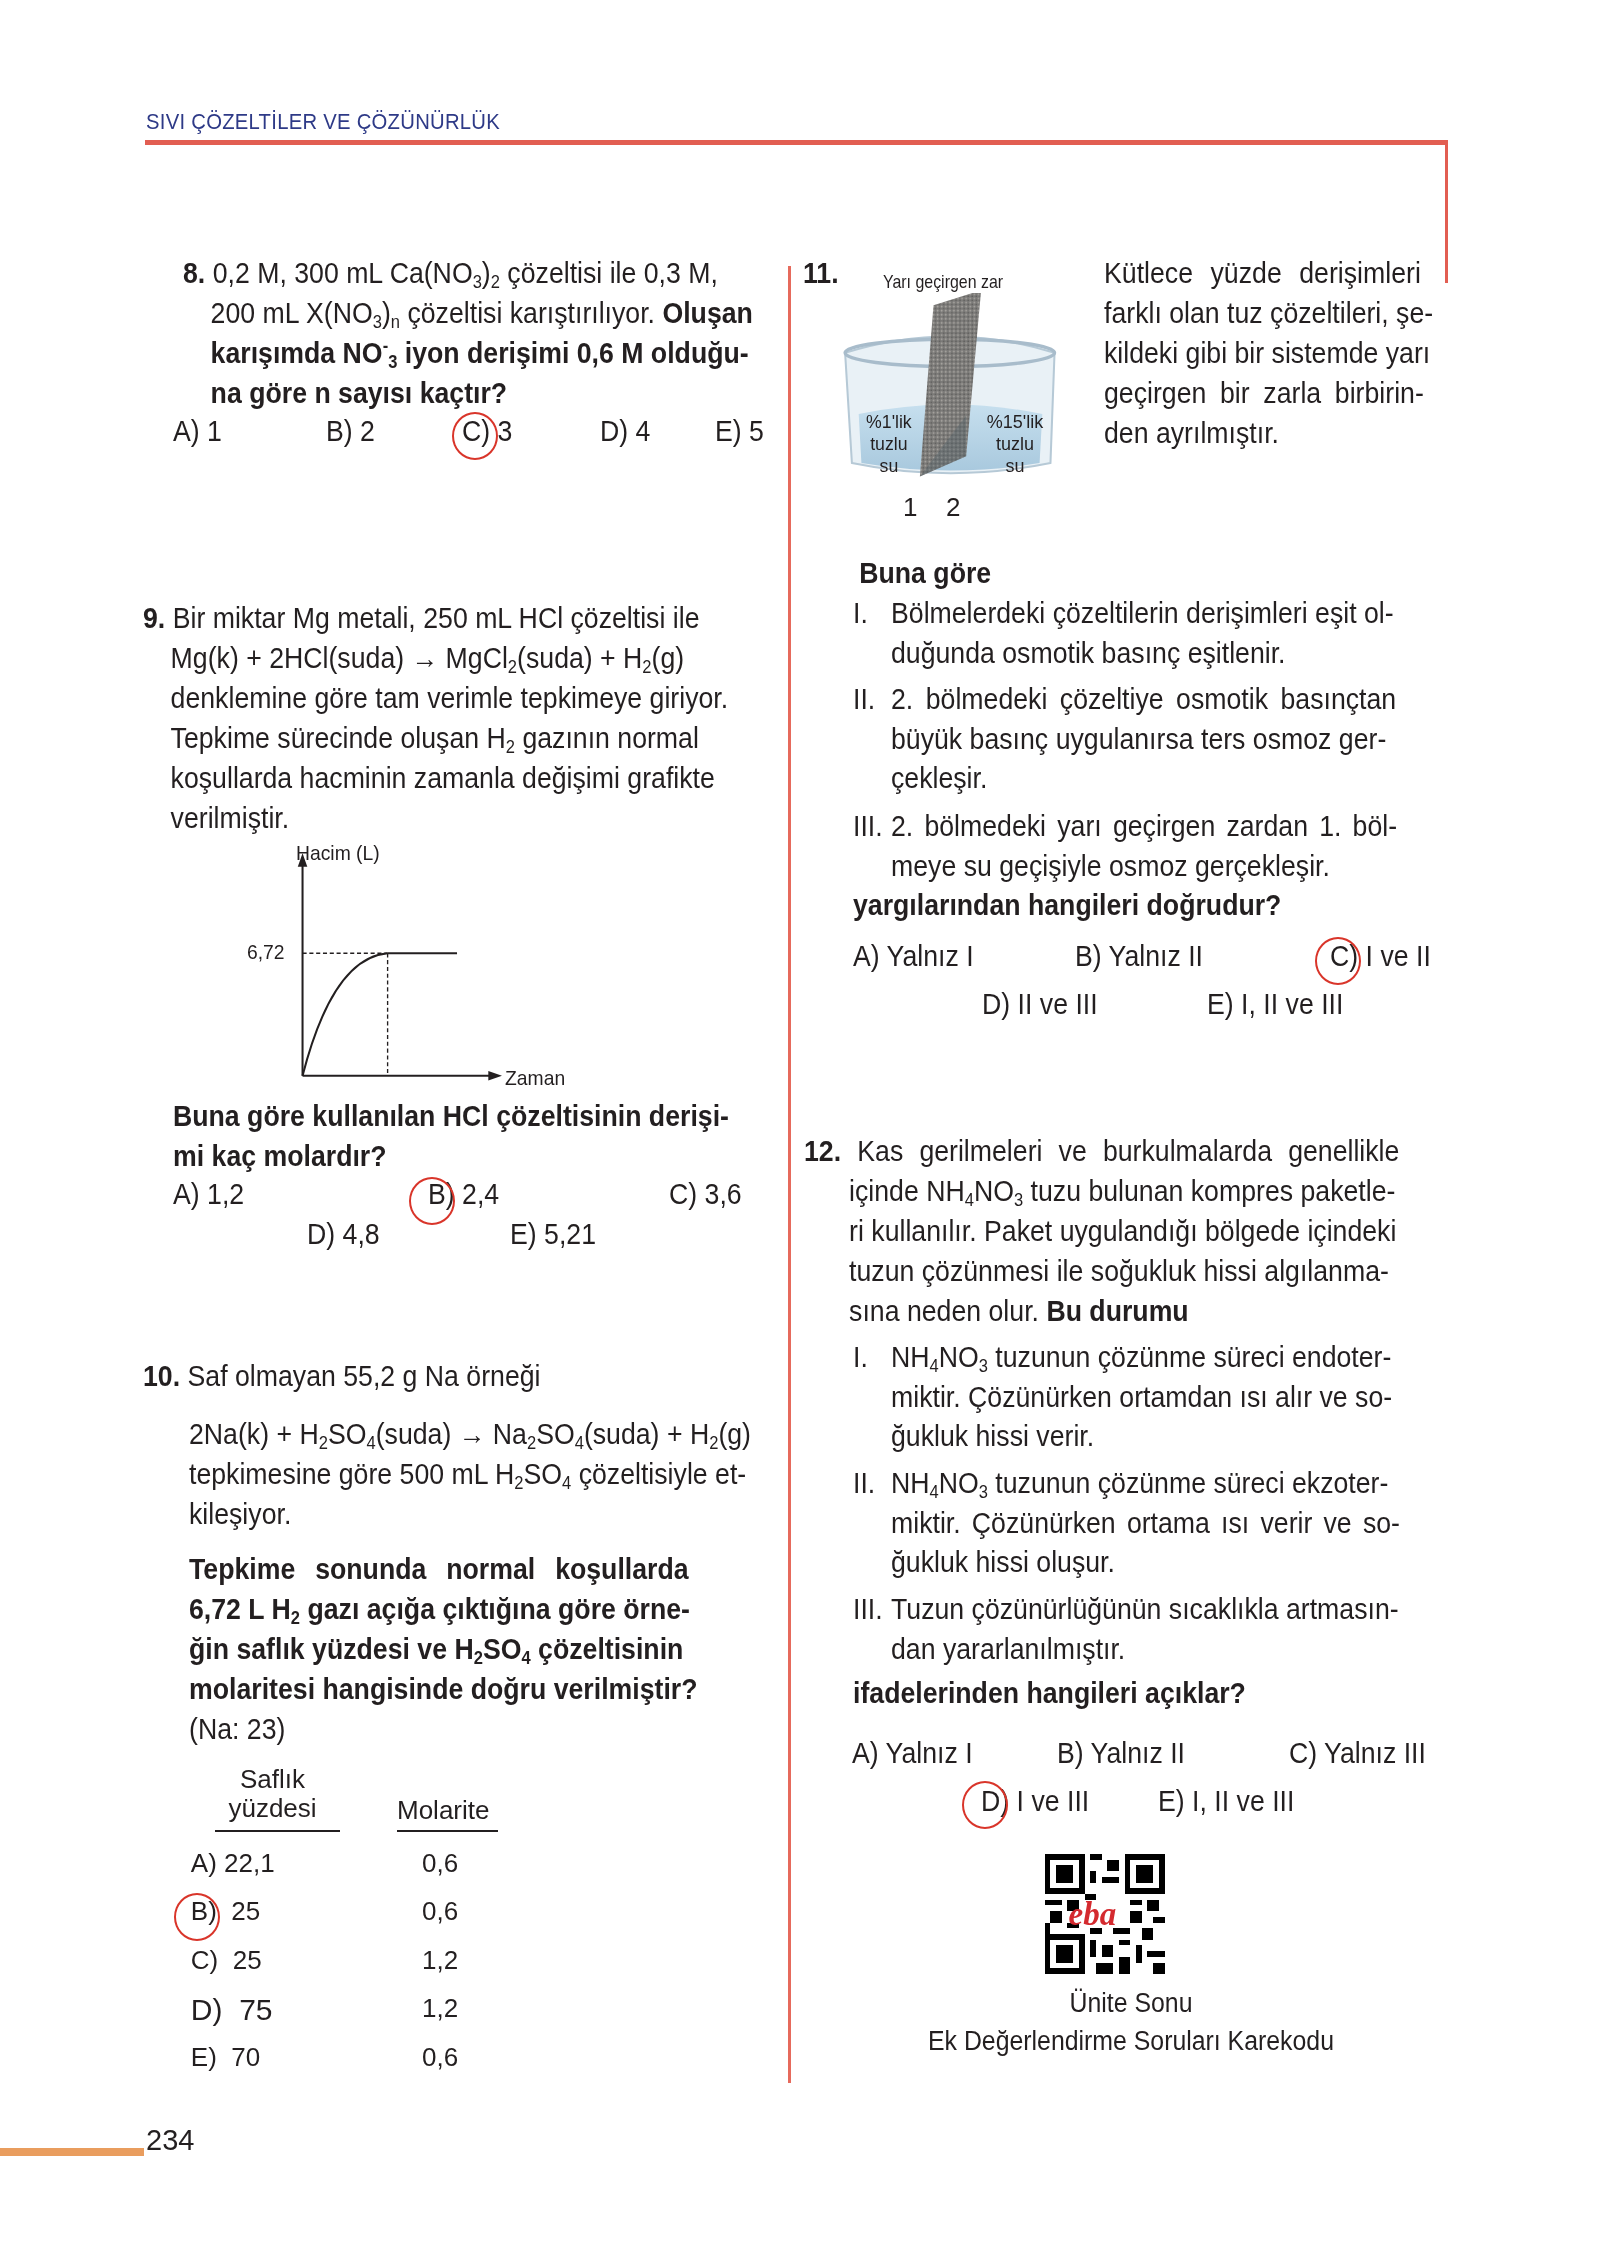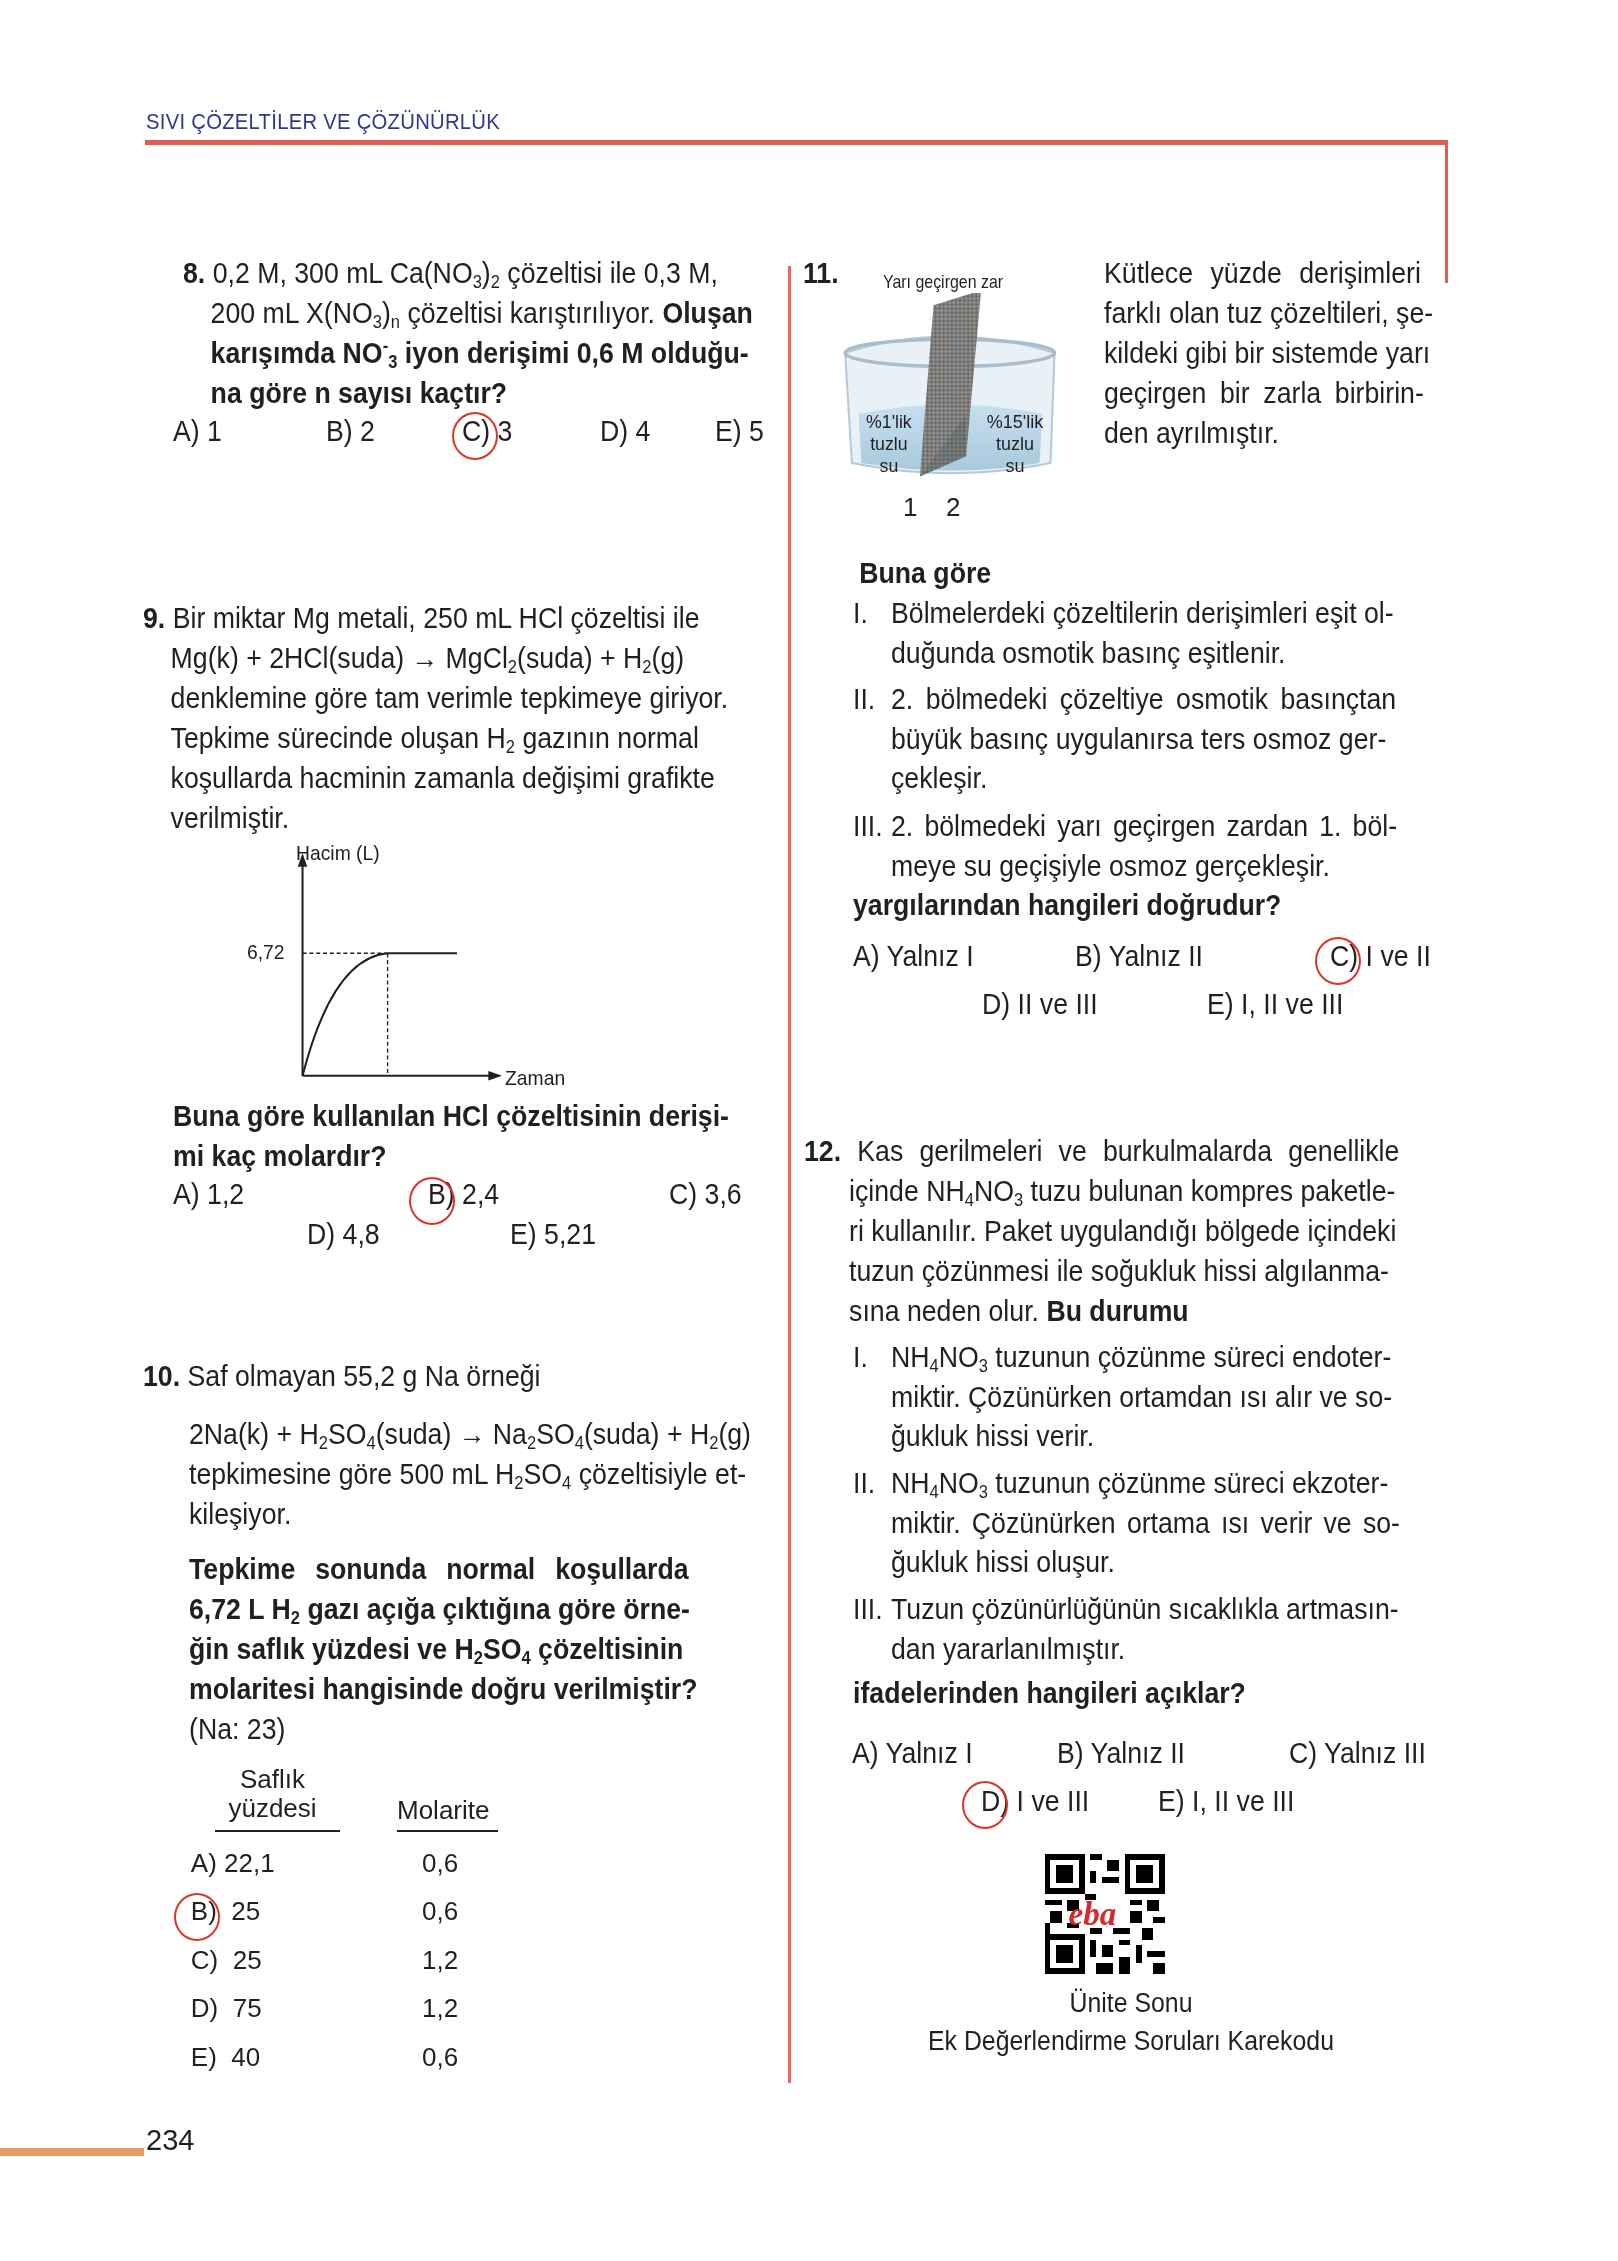--- a/index.html
+++ b/index.html
@@ -113,24 +113,24 @@
 
   <div class="abs" style="left:6.8px; top:83px; font-size:26px;"><span>A)</span> <span>22,1</span></div>
   <div class="abs" style="left:238px; top:83px; font-size:26px;">0,6</div>
 
   <div class="abs" style="left:6.8px; top:131px; font-size:26px;"><span>B)</span>&nbsp; <span>25</span></div>
   <div class="abs" style="left:238px; top:131px; font-size:26px;">0,6</div>
 
   <div class="abs" style="left:6.8px; top:180px; font-size:26px;"><span>C)</span>&nbsp; <span>25</span></div>
   <div class="abs" style="left:238px; top:180px; font-size:26px;">1,2</div>
 
-  <div class="abs" style="left:6.8px; top:228px; font-size:26px;"><span>D)</span>&nbsp; <span>75</span></div>
+  <div class="abs" style="left:6.8px; top:228px; font-size:30px;"><span>D)</span>&nbsp; <span>75</span></div>
   <div class="abs" style="left:238px; top:228px; font-size:26px;">1,2</div>
 
-  <div class="abs" style="left:6.8px; top:277px; font-size:26px;"><span>E)</span>&nbsp; <span>40</span></div>
+  <div class="abs" style="left:6.8px; top:277px; font-size:26px;"><span>E)</span>&nbsp; <span>70</span></div>
   <div class="abs" style="left:238px; top:277px; font-size:26px;">0,6</div>
 </div>
 <div class="circle" style="left:174px; top:1893px;"></div>
 
 <div class="abs txt qnum" style="left:803px; top:253px;">11.</div>
 
 <div class="abs" style="left:838px; top:266px; width:225px; height:259px;">
   <div class="abs" style="left:45px; top:5.5px; font-size:17.7px; white-space:nowrap; transform:scaleX(0.9); transform-origin:left;">Yarı geçirgen zar</div>
   <svg class="abs" style="left:0; top:27px;" width="225" height="204" viewBox="0 0 330 300">
     <defs>

